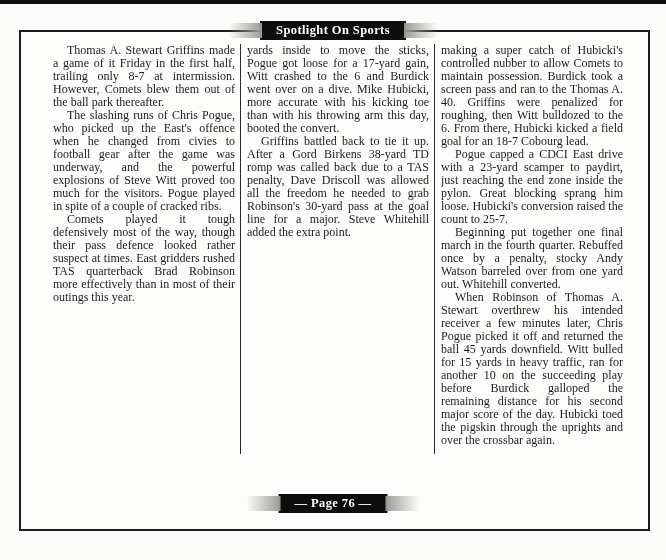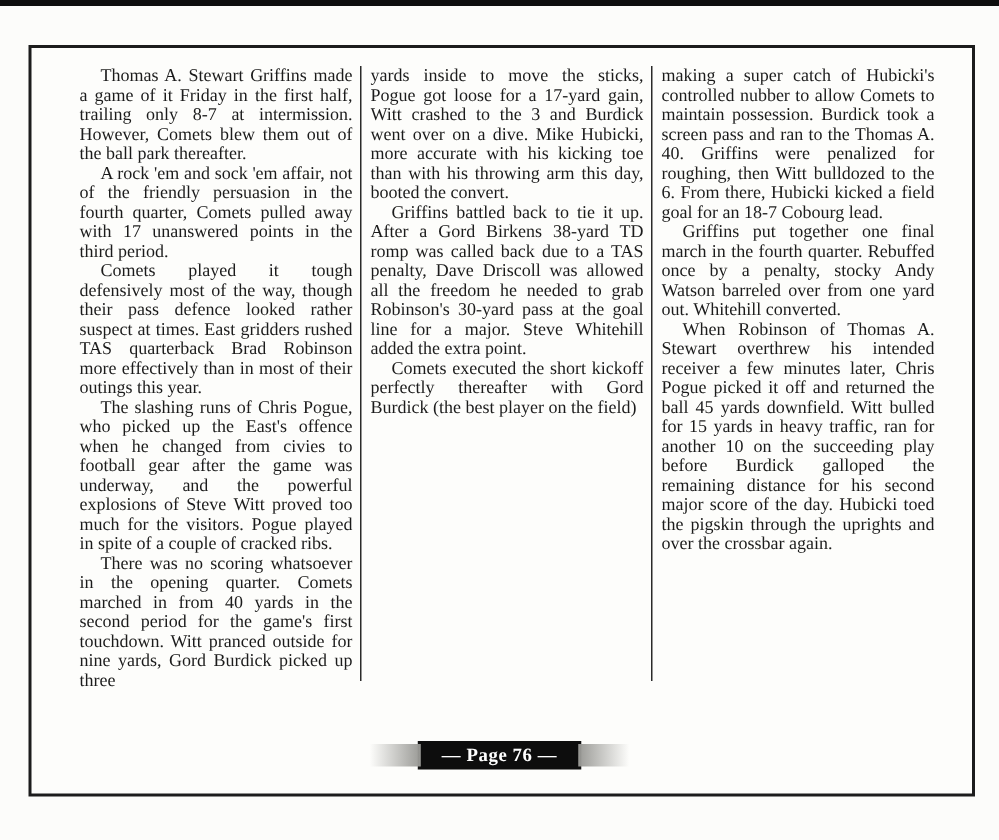--- a/index.html
+++ b/index.html
@@ -54,39 +54,40 @@
   .para.indent{text-indent:14px;}
 </style>
 </head>
 <body>
 
 <div class="page">
   <div class="top-edge-bar"></div>
 
   <div class="frame"></div>
 
+  <div class="banner header">
+    <span>Spotlight On Sports</span>
+  </div>
 
   <div class="columns">
     <div class="column">
         <div class="para indent">Thomas A. Stewart Griffins made a game of it Friday in the first half, trailing only 8-7 at intermission. However, Comets blew them out of the ball park thereafter.</div>
-        <div class="para indent">A rock 'em and sock 'em affair, not of the friendly persuasion in the fourth quarter, Comets pulled away with 17 unanswered points in the third period.</div>
+        <div class="para indent">The slashing runs of Chris Pogue, who picked up the East's offence when he changed from civies to football gear after the game was underway, and the powerful explosions of Steve Witt proved too much for the visitors. Pogue played in spite of a couple of cracked ribs.</div>
         <div class="para indent">Comets played it tough defensively most of the way, though their pass defence looked rather suspect at times. East gridders rushed TAS quarterback Brad Robinson more effectively than in most of their outings this year.</div>
-        <div class="para indent">The slashing runs of Chris Pogue, who picked up the East's offence when he changed from civies to football gear after the game was underway, and the powerful explosions of Steve Witt proved too much for the visitors. Pogue played in spite of a couple of cracked ribs.</div>
-        <div class="para indent">There was no scoring whatsoever in the opening quarter. Comets marched in from 40 yards in the second period for the game's first touchdown. Witt pranced outside for nine yards, Gord Burdick picked up three</div>
       </div>
     <div class="divider"></div>
     <div class="column">
-        <div class="para">yards inside to move the sticks, Pogue got loose for a 17-yard gain, Witt crashed to the 3 and Burdick went over on a dive. Mike Hubicki, more accurate with his kicking toe than with his throwing arm this day, booted the convert.</div>
+        <div class="para">yards inside to move the sticks, Pogue got loose for a 17-yard gain, Witt crashed to the 6 and Burdick went over on a dive. Mike Hubicki, more accurate with his kicking toe than with his throwing arm this day, booted the convert.</div>
         <div class="para indent">Griffins battled back to tie it up. After a Gord Birkens 38-yard TD romp was called back due to a TAS penalty, Dave Driscoll was allowed all the freedom he needed to grab Robinson's 30-yard pass at the goal line for a major. Steve Whitehill added the extra point.</div>
-        <div class="para indent">Comets executed the short kickoff perfectly thereafter with Gord Burdick (the best player on the field)</div>
       </div>
     <div class="divider"></div>
     <div class="column">
         <div class="para">making a super catch of Hubicki's controlled nubber to allow Comets to maintain possession. Burdick took a screen pass and ran to the Thomas A. 40. Griffins were penalized for roughing, then Witt bulldozed to the 6. From there, Hubicki kicked a field goal for an 18-7 Cobourg lead.</div>
-        <div class="para indent">Griffins put together one final march in the fourth quarter. Rebuffed once by a penalty, stocky Andy Watson barreled over from one yard out. Whitehill converted.</div>
+        <div class="para indent">Pogue capped a CDCI East drive with a 23-yard scamper to paydirt, just reaching the end zone inside the pylon. Great blocking sprang him loose. Hubicki's conversion raised the count to 25-7.</div>
+        <div class="para indent">Beginning put together one final march in the fourth quarter. Rebuffed once by a penalty, stocky Andy Watson barreled over from one yard out. Whitehill converted.</div>
         <div class="para indent">When Robinson of Thomas A. Stewart overthrew his intended receiver a few minutes later, Chris Pogue picked it off and returned the ball 45 yards downfield. Witt bulled for 15 yards in heavy traffic, ran for another 10 on the succeeding play before Burdick galloped the remaining distance for his second major score of the day. Hubicki toed the pigskin through the uprights and over the crossbar again.</div>
       </div>
   </div>
 
   <div class="banner footer">
     <span>— Page 76 —</span>
   </div>
 </div>
 
 </body></html>

